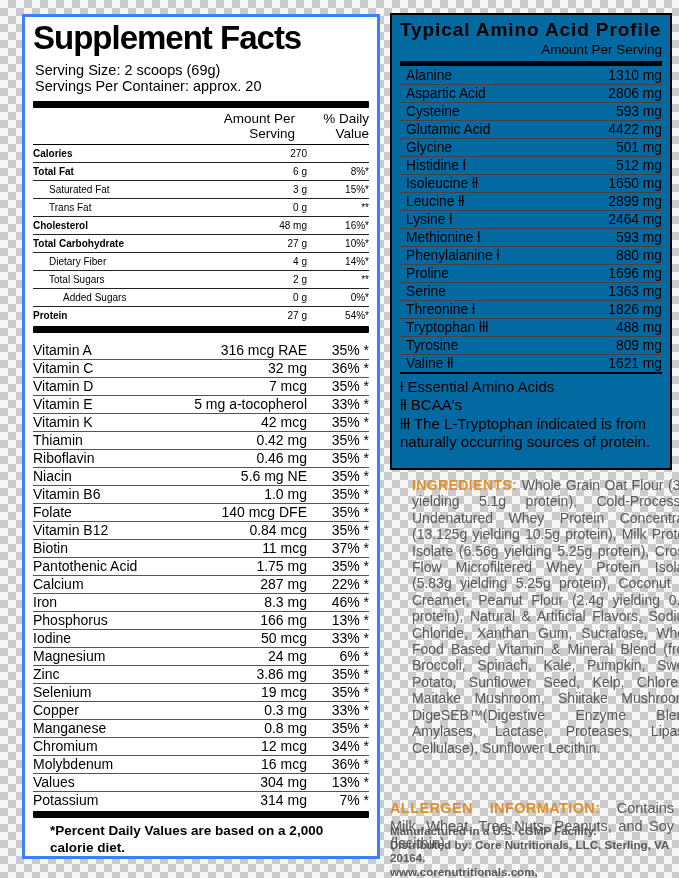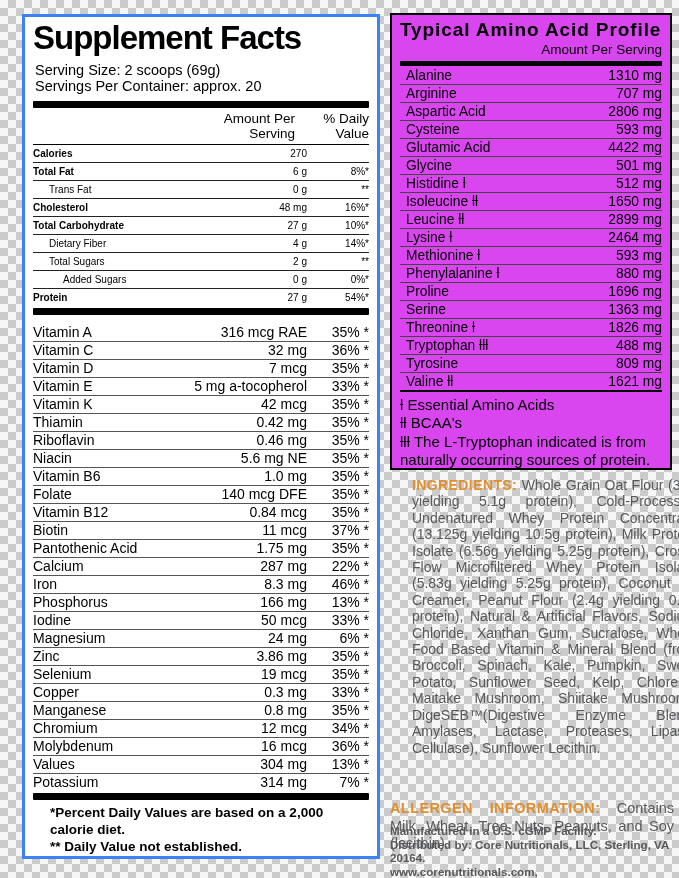--- a/index.html
+++ b/index.html
@@ -40,21 +40,21 @@
   .nrow.ind2 .nm{padding-left:30px;}
   #sf-main .nrow:last-child{border-bottom:none;}
   .sf-bar2{margin:2px 0 9px 0;}
   #sf-micro .nrow{font-size:14px;line-height:17px;border-bottom:1px solid #555;}
   #sf-micro .nrow:last-child{border-bottom:none;}
   .sf-bar3{margin:2px 0 4px 0;}
   .sf-foot{font-size:13.5px;font-weight:bold;line-height:17px;margin-left:17px;}
   
   .aa-box{
     position:absolute;left:390px;top:13px;width:282px;height:457px;
-    background:#d946ef;border:2px solid #000;box-sizing:border-box;
+    background:#0369a1;border:2px solid #000;box-sizing:border-box;
     padding:4px 8px;overflow:hidden;
   }
   .aa-title{font-size:19px;font-weight:bold;letter-spacing:0.9px;line-height:1.15;}
   .aa-sub{font-size:13.5px;text-align:right;line-height:15px;margin-top:1px;}
   .aa-bar{height:5px;background:#000;margin:4px 0 1px 0;}
   .arow{
     display:flex;justify-content:space-between;align-items:flex-start;
     font-size:13.8px;line-height:17px;border-bottom:1px solid #444;
     padding-left:6px;
   }
@@ -97,20 +97,25 @@
         <span class="amt">270</span>
         <span class="dv"></span>
       </div>
 
       <div class="nrow b">
         <span class="nm">Total Fat</span>
         <span class="amt">6 g</span>
         <span class="dv">8%*</span>
       </div>
 
+      <div class="nrow ind1">
+        <span class="nm">Saturated Fat</span>
+        <span class="amt">3 g</span>
+        <span class="dv">15%*</span>
+      </div>
 
       <div class="nrow ind1">
         <span class="nm">Trans Fat</span>
         <span class="amt">0 g</span>
         <span class="dv">**</span>
       </div>
 
       <div class="nrow b">
         <span class="nm">Cholesterol</span>
         <span class="amt">48 mg</span>
@@ -317,24 +322,20 @@
   <div class="aa-title">Typical Amino Acid Profile</div>
   <div class="aa-sub">Amount Per Serving</div>
   <div class="aa-bar"></div>
   <div id="aa-rows">
 
       <div class="arow">
         <span class="nm">Alanine</span>
         <span class="amt">1310 mg</span>
       </div>
 
-      <div class="arow">
-        <span class="nm">Arginine</span>
-        <span class="amt">707 mg</span>
-      </div>
 
       <div class="arow">
         <span class="nm">Aspartic Acid</span>
         <span class="amt">2806 mg</span>
       </div>
 
       <div class="arow">
         <span class="nm">Cysteine</span>
         <span class="amt">593 mg</span>
       </div>

